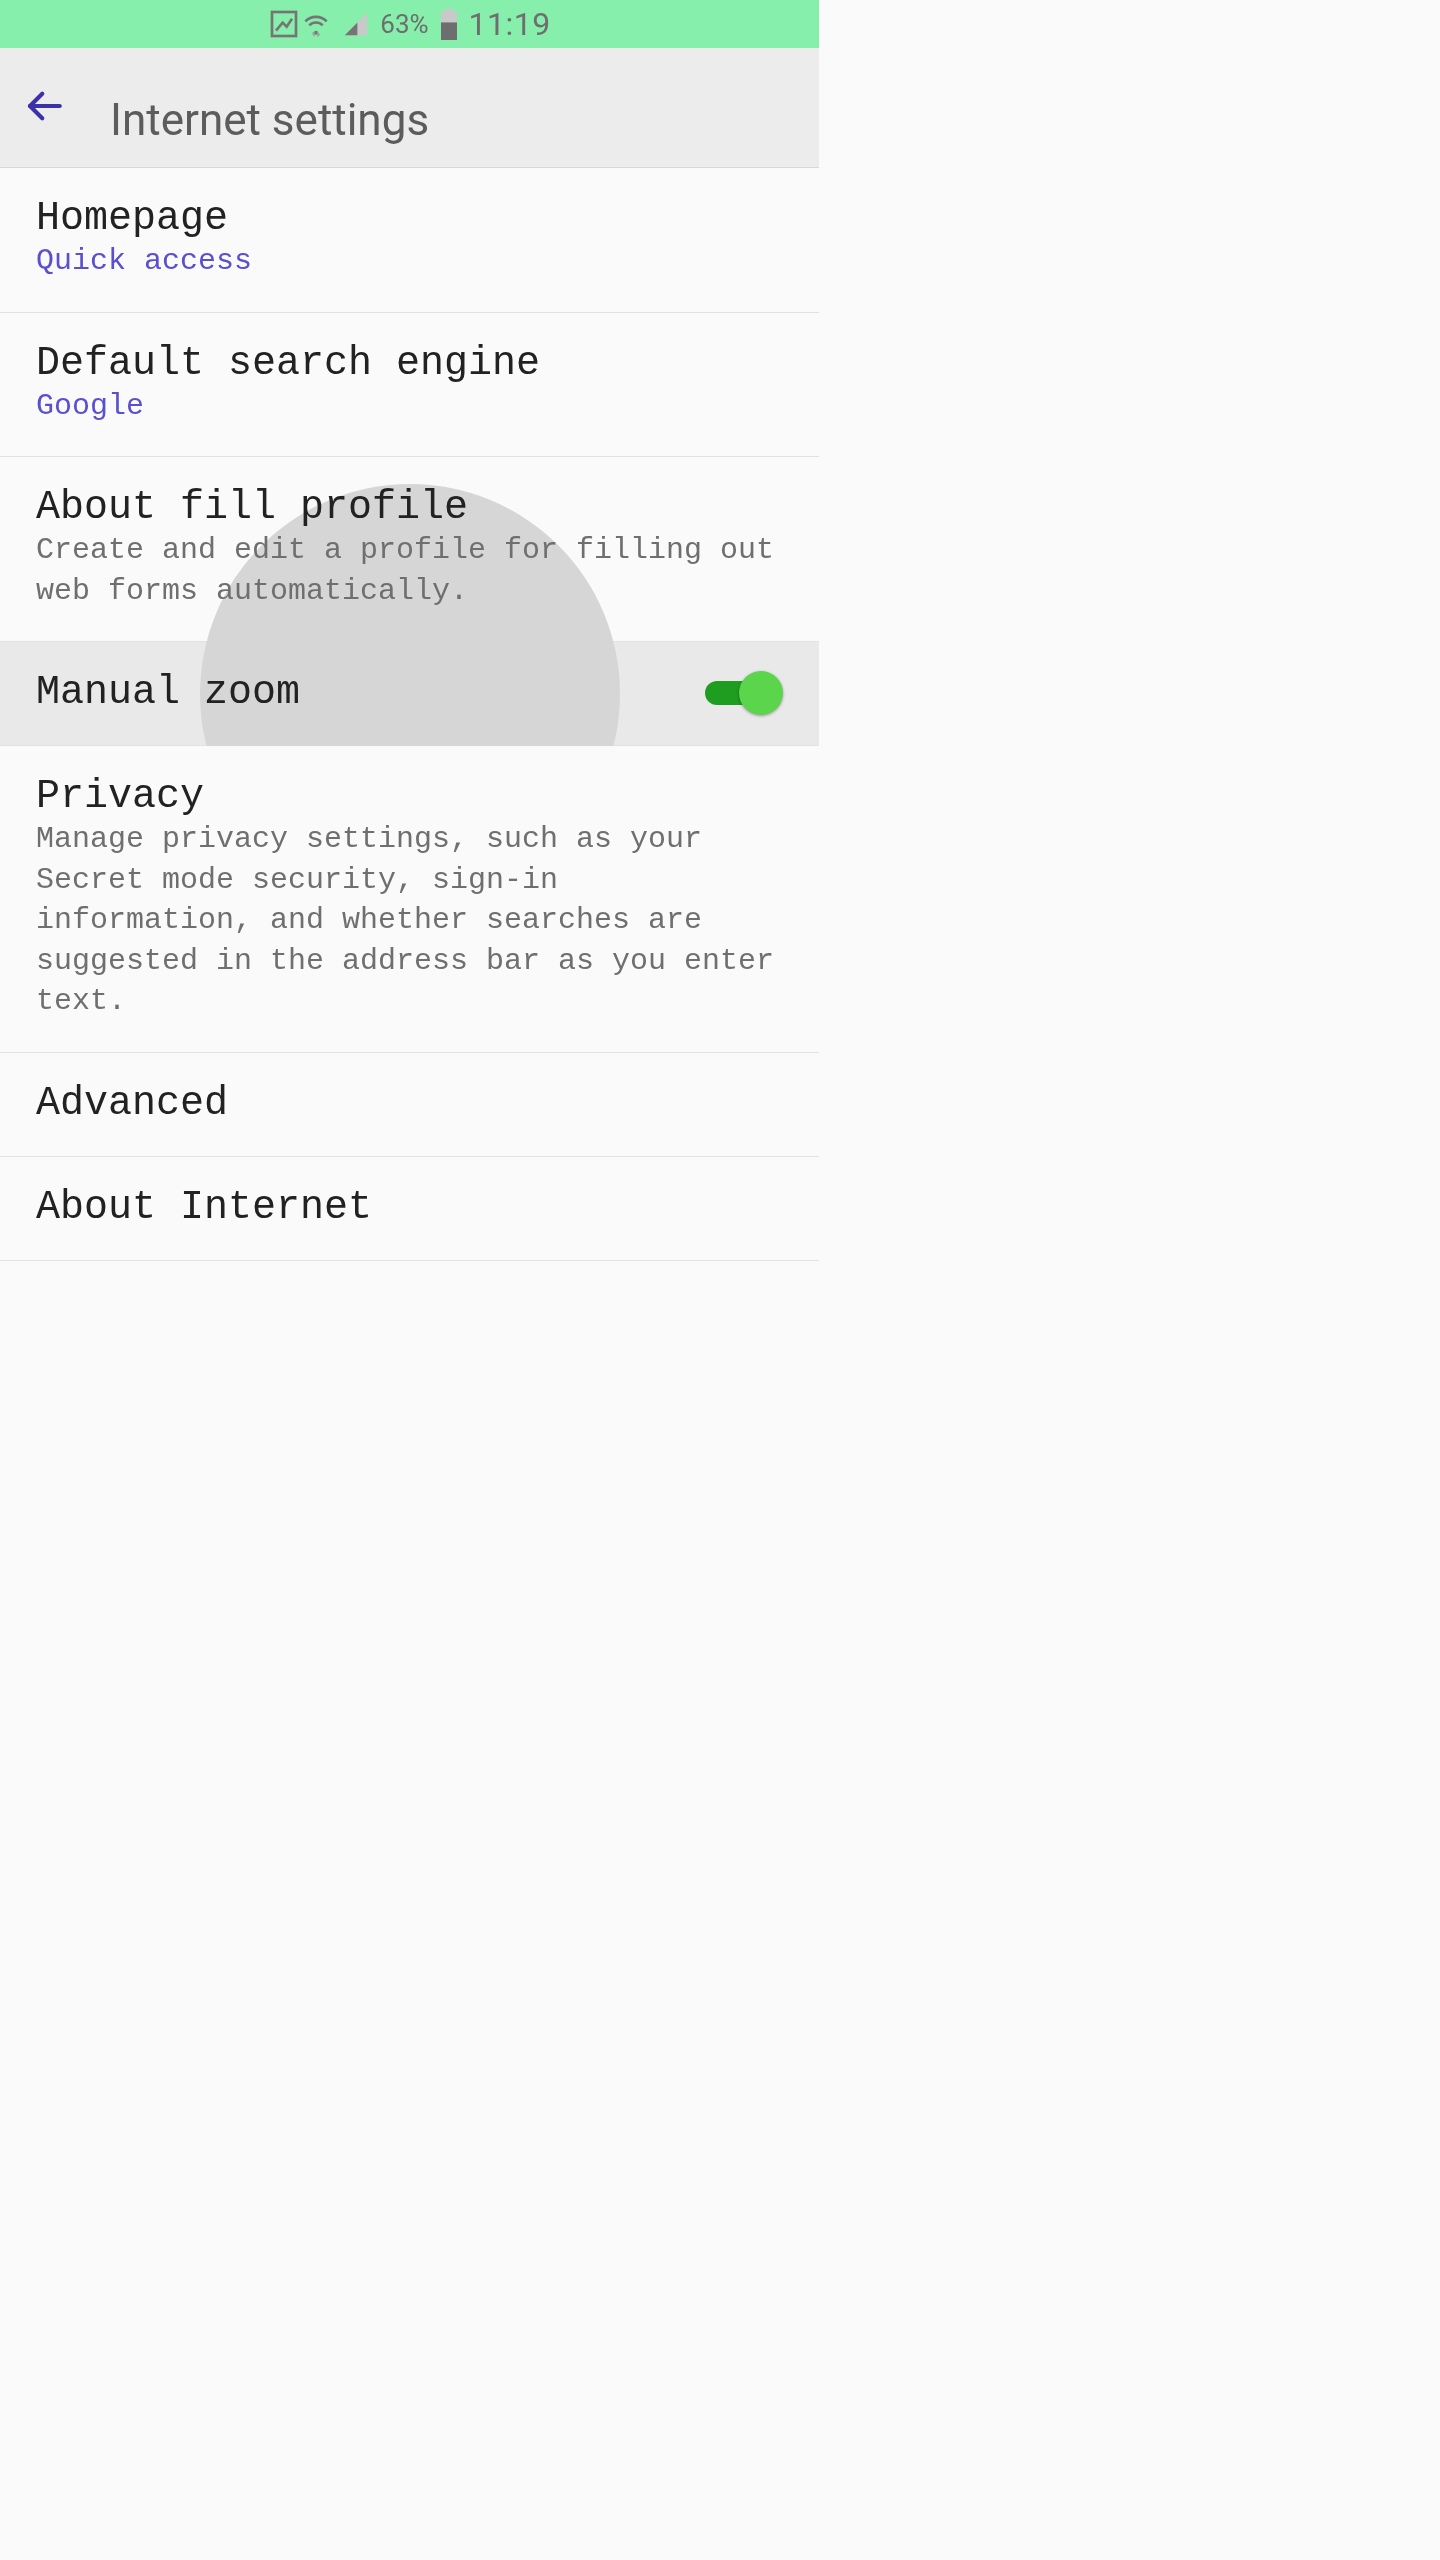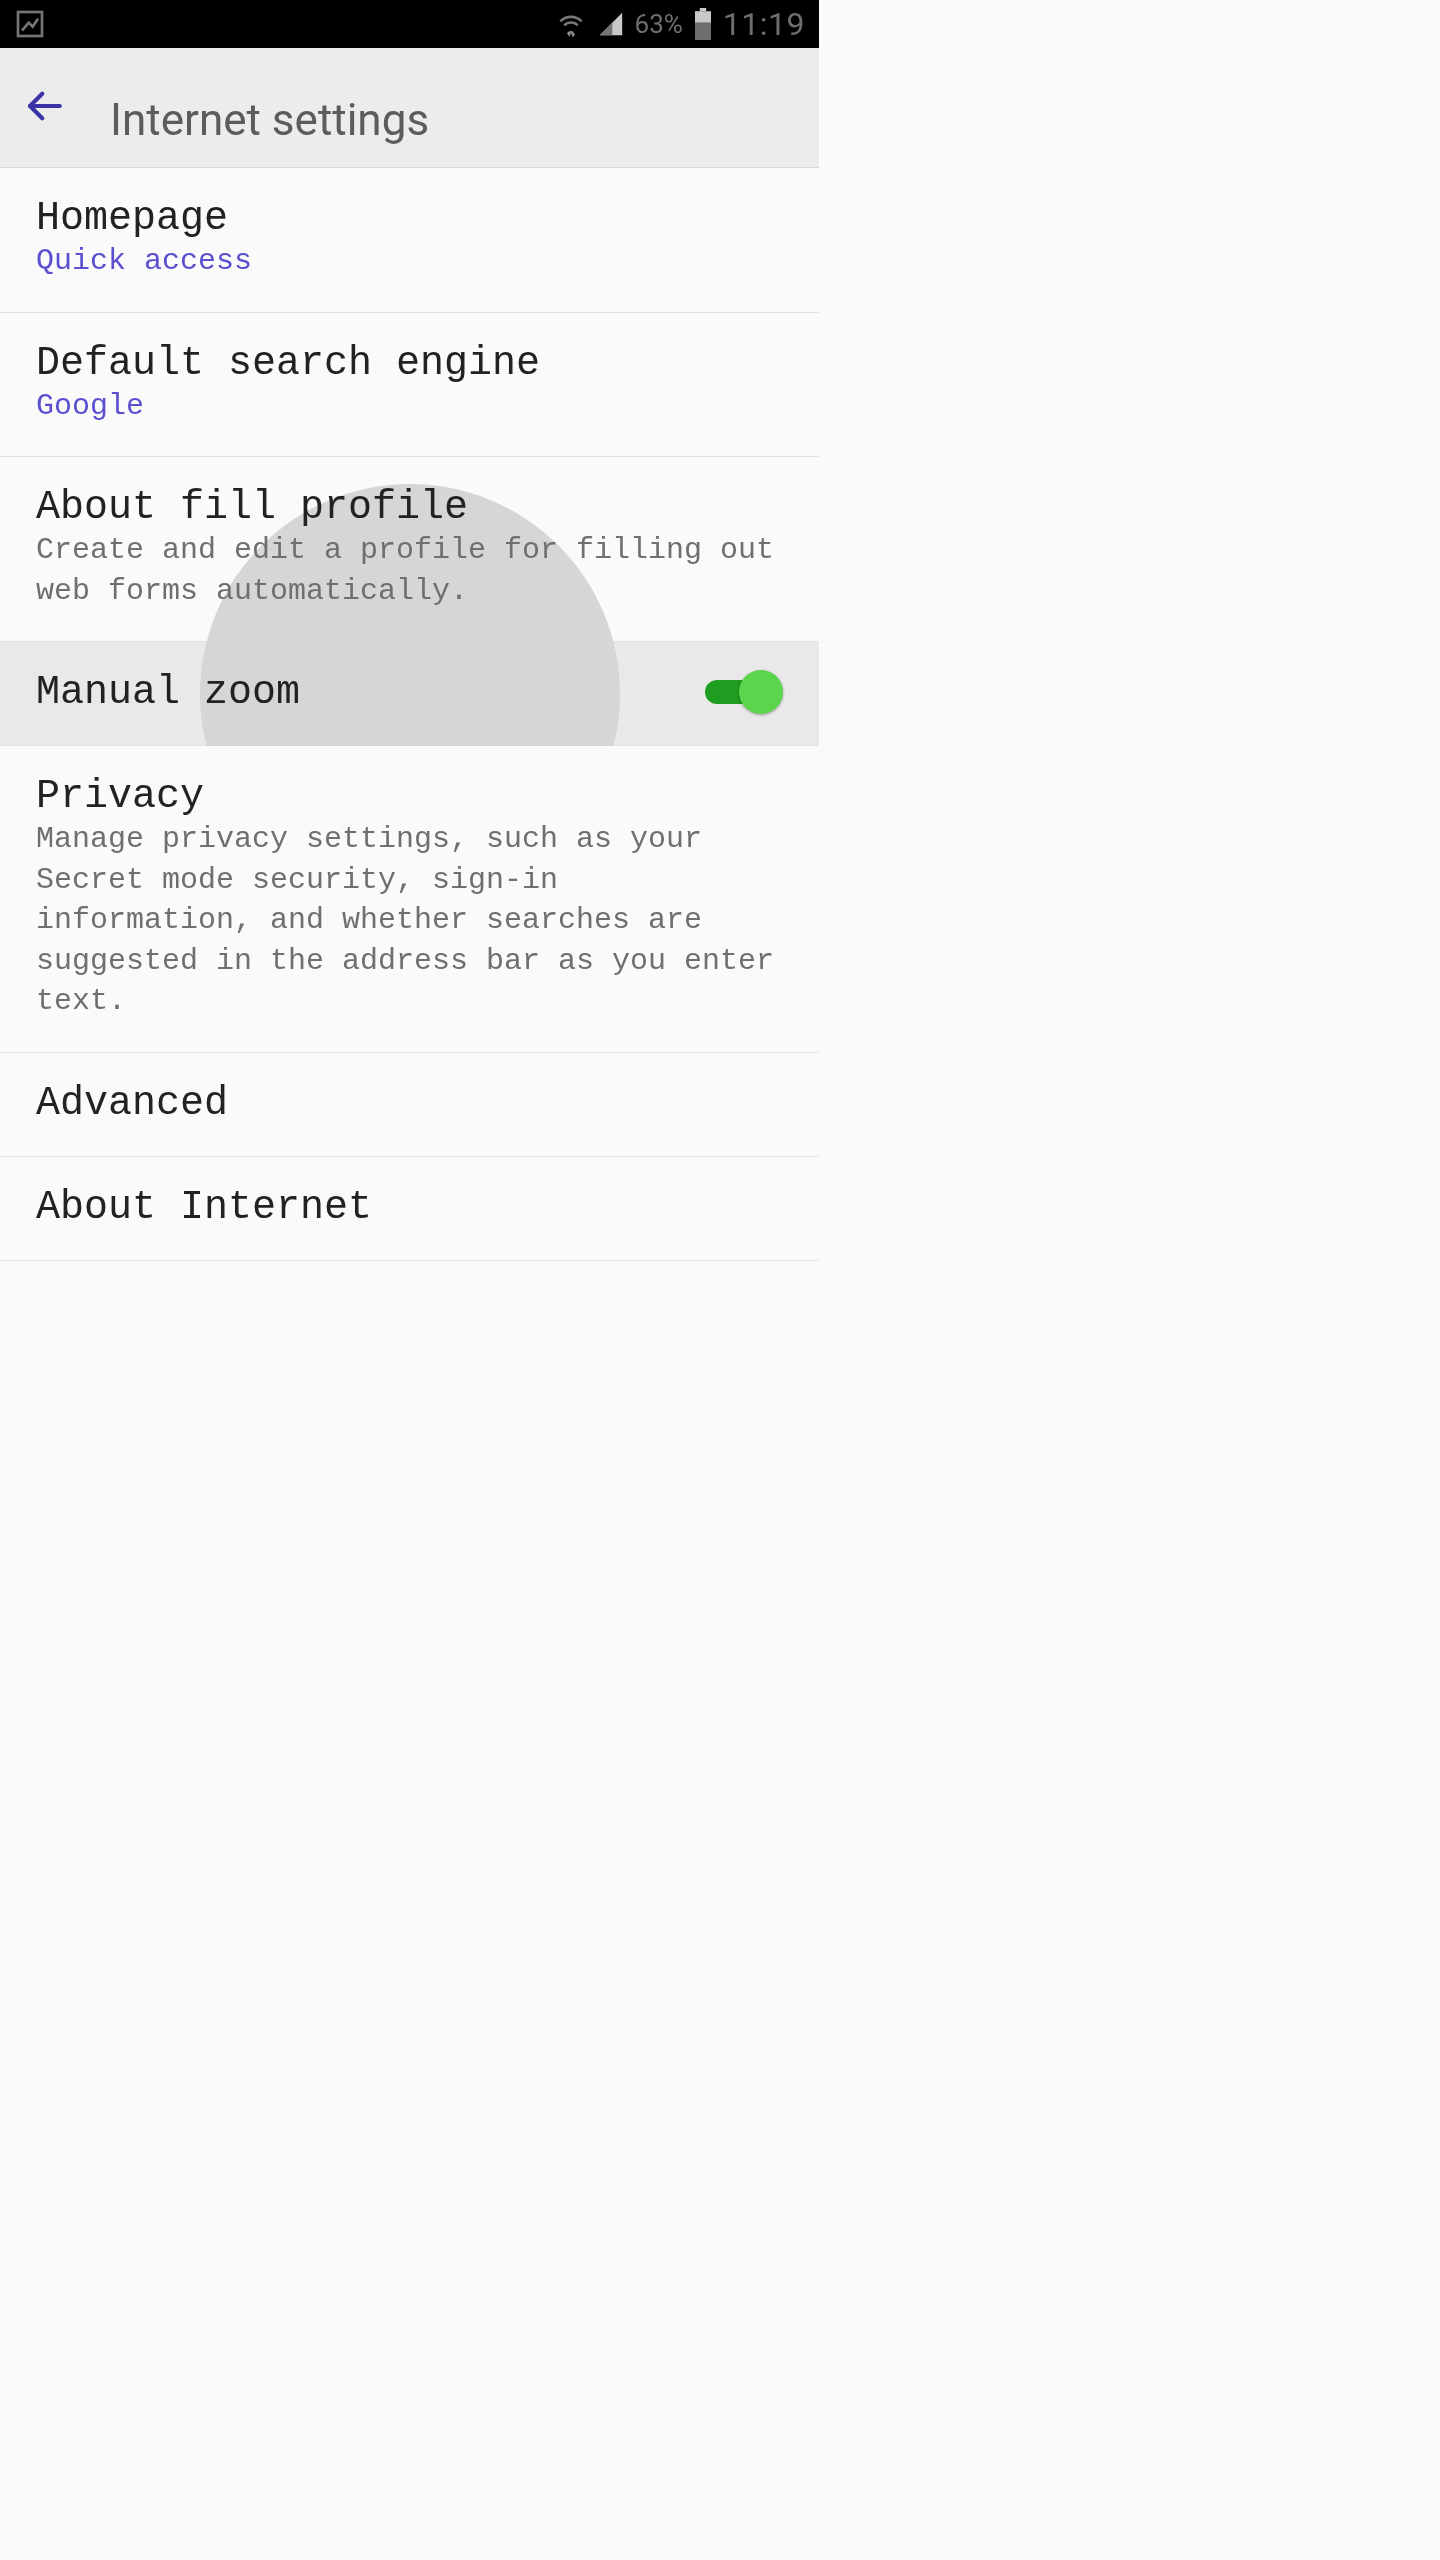--- a/index.html
+++ b/index.html
@@ -10,23 +10,23 @@
     background: #fafafa;
     color: #212121;
     -webkit-font-smoothing: antialiased;
   }
 
   
   .status-bar {
     height: 48px;
     display: flex;
     align-items: center;
-    justify-content: space-between;
+    justify-content: center;
     padding: 15px 14px;
-    background: #000000;
+    background: #86efac;
     color: #757575;
   }
   .status-left, .status-right { display: flex; align-items: center; gap: 12px; }
   .status-right { gap: 10px; }
   .status-bar svg { display: block; }
   .battery-text { font-size: 26px; color:#6e6e6e; }
   .clock-text   { font-size: 32px; color:#6e6e6e; letter-spacing: 0.5px; }
 
   
   .app-bar {
@@ -82,21 +82,21 @@
   .item-sub {
     font-size: 30px;
     line-height: 1.35;
     color: #6f6f6f;
   }
   .item-sub.link { color: #5a4fcf; }
 
   
   .item.with-toggle {
     display: flex;
-    align-items: flex-start;
+    align-items: center;
     gap: 8px;
   }
   .item.with-toggle .text-col { flex: 1 1 auto; }
 
   
   .switch {
     width: 78px; height: 44px;
     position: relative;
     flex: 0 0 auto;
   }

